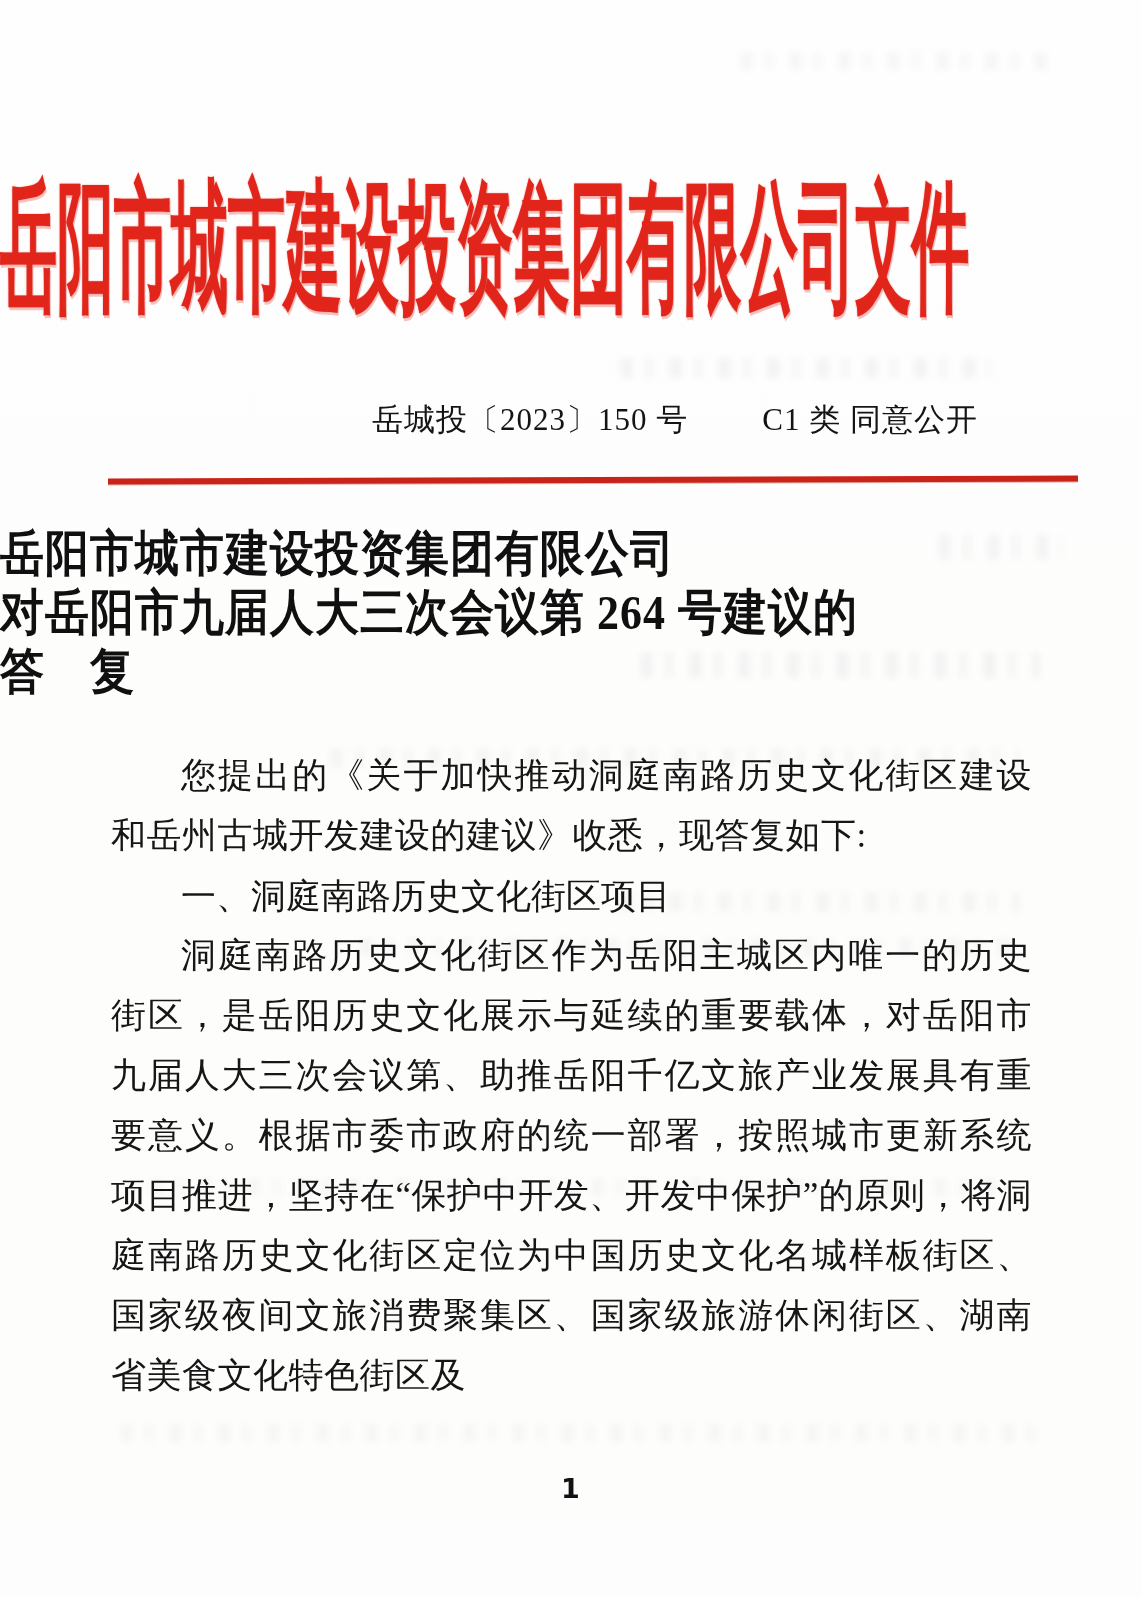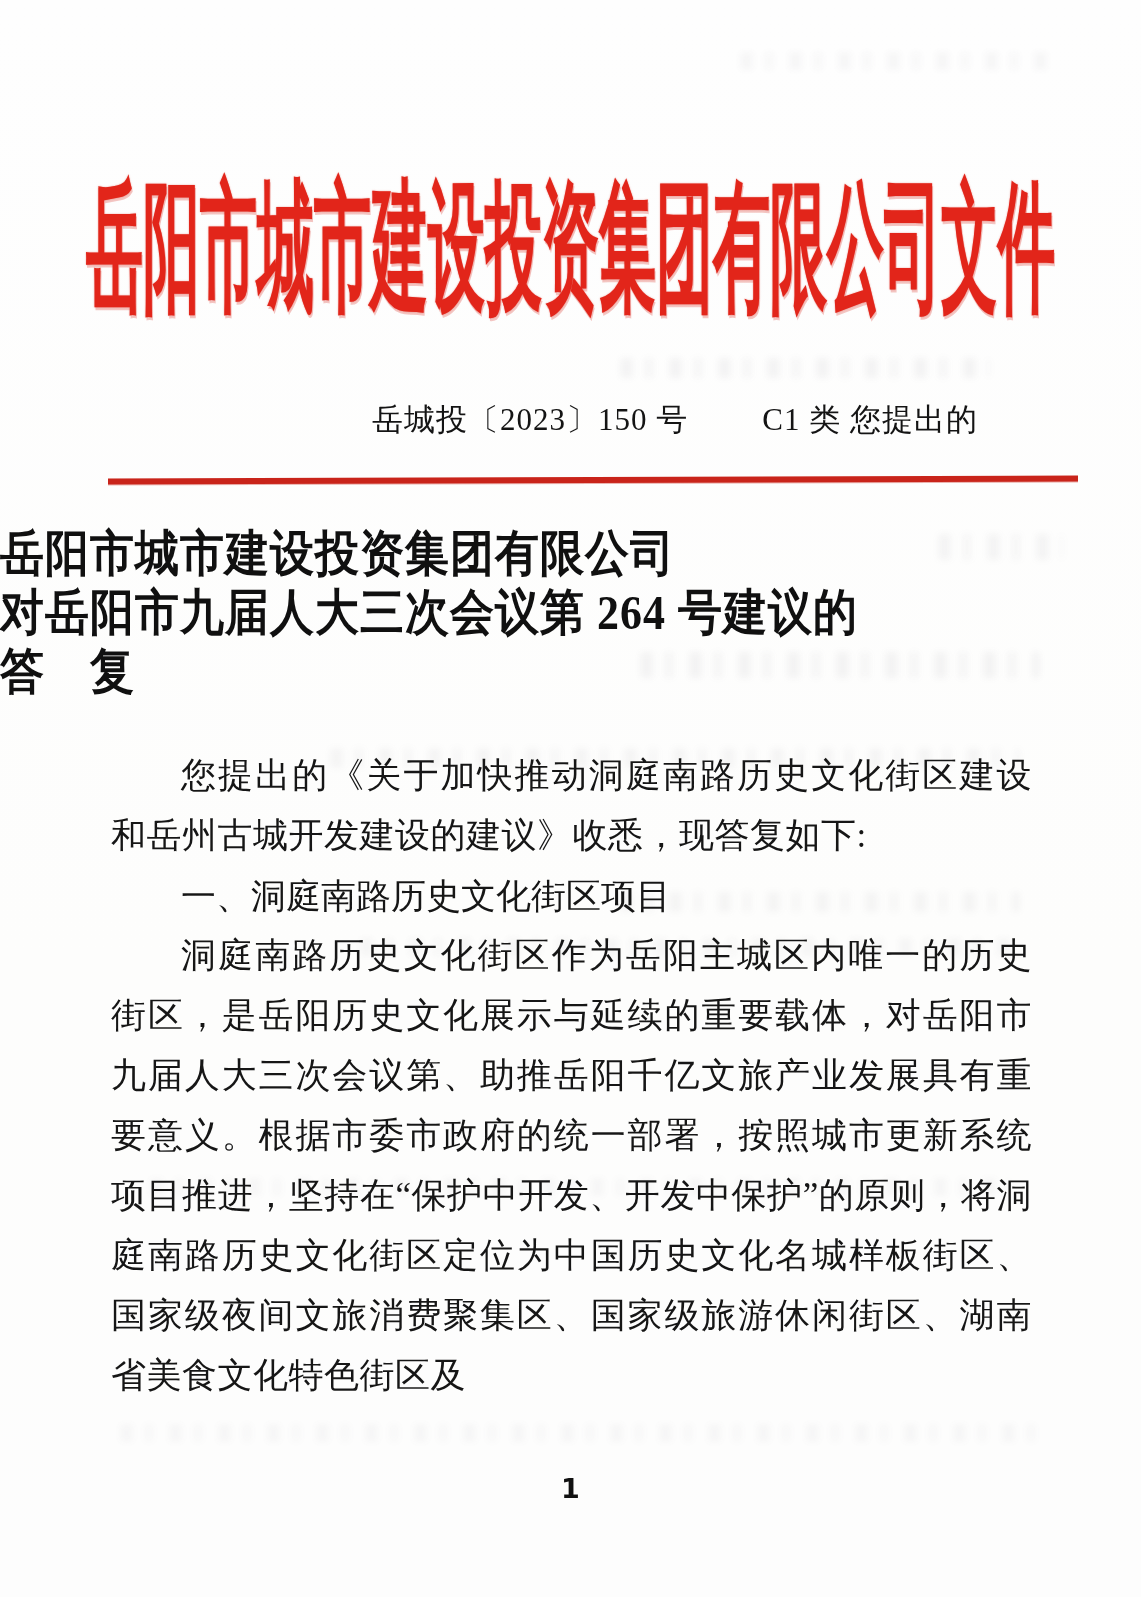--- a/index.html
+++ b/index.html
@@ -11,21 +11,21 @@
     overflow: hidden;
   }
   #page {
     position: absolute; inset: 0;
     background: linear-gradient(180deg, #fefefe 0%, #fdfdfc 60%, #fdfdfd 100%);
   }
 
   
   .letterhead {
     position: absolute; top: 163px; left: 0; right: 0; height: 168px;
-    display: flex; align-items: center; justify-content: center;
+    display: flex; align-items: center; 
   }
   .letterhead .lh-text {
     display: inline-block;
     font-size: 57px;
     font-weight: bold;
     font-family: "Liberation Serif", serif;
     color: var(--red-ink, #e2251a);
     letter-spacing: 0px;
     white-space: nowrap;
     line-height: 57px;
@@ -114,21 +114,21 @@
   <div class="smudge" style="top:938px; left:360px; width:660px; height:18px; opacity:.45;"></div>
   <div class="smudge" style="top:1178px; left:150px; width:860px; height:18px; opacity:.4;"></div>
   <div class="smudge" style="top:1424px; left:120px; width:930px; height:18px; opacity:.4;"></div>
 
   <div class="letterhead">
     <span class="lh-text">岳阳市城市建设投资集团有限公司文件</span>
   </div>
 
   <div class="doc-meta">
     <span class="doc-number">岳城投〔2023〕150 号</span>
-    <span class="doc-class">C1 类 您提出的</span>
+    <span class="doc-class">C1 类 同意公开</span>
   </div>
 
   <div class="red-rule"></div>
 
   <div class="doc-title">
     <span class="t-line">岳阳市城市建设投资集团有限公司</span>
     <span class="t-line">对岳阳市九届人大三次会议第 264 号建议的</span>
     <span class="t-line">答　复</span>
   </div>
 

